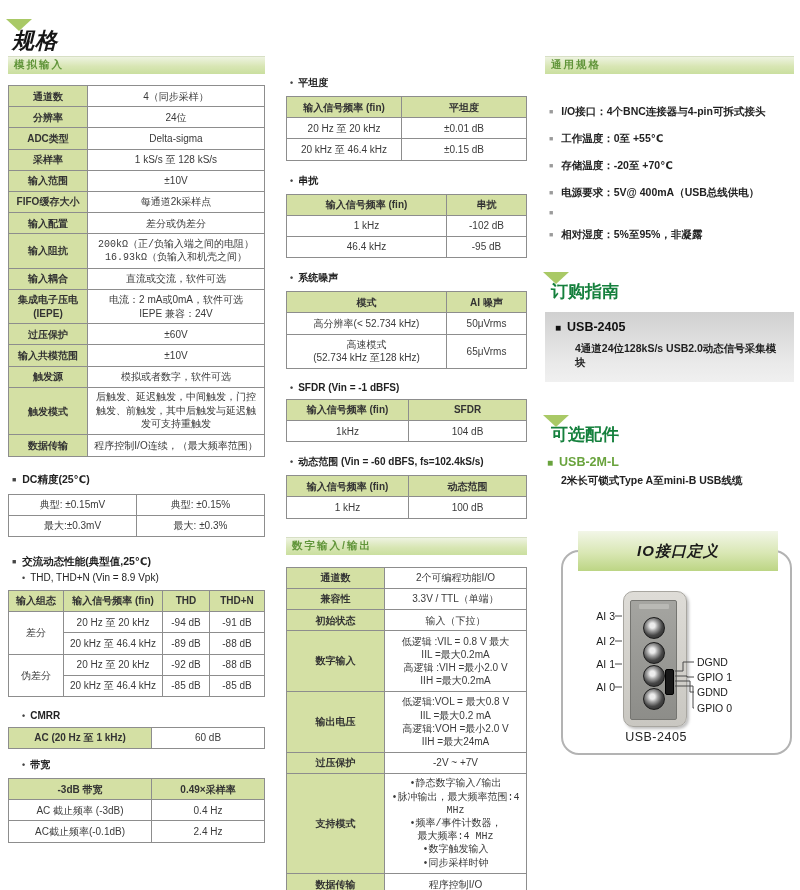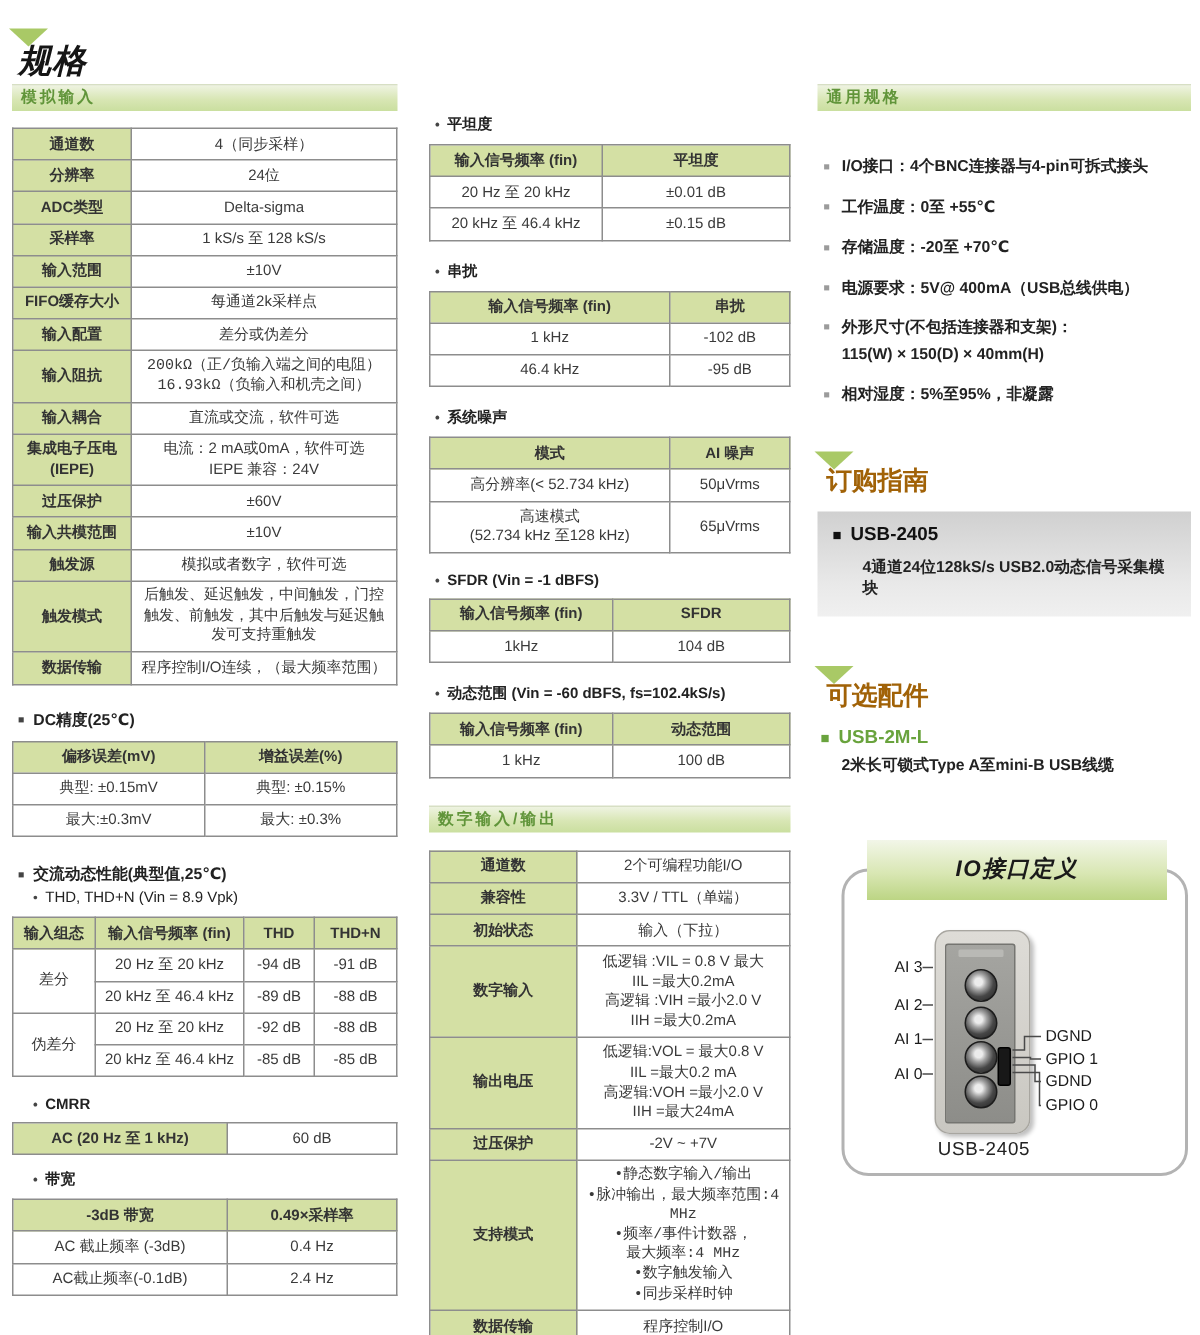--- a/index.html
+++ b/index.html
@@ -73,21 +73,21 @@
   .t-dyn   col.c1 { width: 122px; }
   .sec-dig { margin-top: 18px; }
   .t-dig   { margin-top: 12px; }
   .t-dig   col.c1 { width: 98px; }
 
   .gen-list { list-style: none; margin-top: 29px; padding-left: 4px; }
   .gen-list li { display: flex; align-items: baseline; margin-bottom: 9px; font-weight: bold; font-size: 10.5px; color: #222; }
   .gen-list li .mk { color: #9b9b9b; font-size: 7px; margin-right: 8px; position: relative; top: -1px; }
   .gen-list li .txt { white-space: pre-line; line-height: 1.7; }
 
-  .rtitle { position: relative; font-size: 17px; font-weight: bold; color: #a16207; z-index: 1; width: max-content; }
+  .rtitle { position: relative; font-size: 17px; font-weight: bold; color: #15803d; z-index: 1; width: max-content; }
   .rtitle .tri { left: -8px; top: -8px; }
   .rt-order { margin: 36px 0 0 6px; }
   .rt-acc   { margin: 41px 0 0 6px; }
 
   .order-box {
     margin-top: 9px;
     background: linear-gradient(180deg, #d0d0d0 0%, #e9e9e9 70%, #f0f0f0 100%);
     padding: 8px 10px 12px;
   }
   .prod-line { display: flex; align-items: baseline; font-weight: bold; font-size: 12.5px; color: #111; }
@@ -239,24 +239,20 @@
       <span class="mk">■</span>
       <span>DC精度(25℃)</span>
     </div>
     <table class="t-dc">
       <colgroup>
           <col class="c1">
           <col>
         </colgroup>
       <tbody>
           <tr>
-            <td class="hdr">偏移误差(mV)</td>
-            <td class="hdr">增益误差(%)</td>
-          </tr>
-          <tr>
             <td>典型: ±0.15mV</td>
             <td>典型: ±0.15%</td>
           </tr>
           <tr>
             <td>最大:±0.3mV</td>
             <td>最大: ±0.3%</td>
           </tr>
         </tbody>
     </table>
 
@@ -538,22 +534,20 @@
       <li>
         <span class="mk">■</span>
         <span class="txt">存储温度：-20至 +70℃</span>
       </li>
       <li>
         <span class="mk">■</span>
         <span class="txt">电源要求：5V@ 400mA（USB总线供电）</span>
       </li>
       <li>
         <span class="mk">■</span>
-        <span class="txt">外形尺寸(不包括连接器和支架)：
-115(W) × 150(D)  × 40mm(H)</span>
       </li>
       <li>
         <span class="mk">■</span>
         <span class="txt">相对湿度：5%至95%，非凝露</span>
       </li>
     </ul>
 
     <div class="rtitle rt-order">
       <span class="tri"></span>
       <span>订购指南</span>

